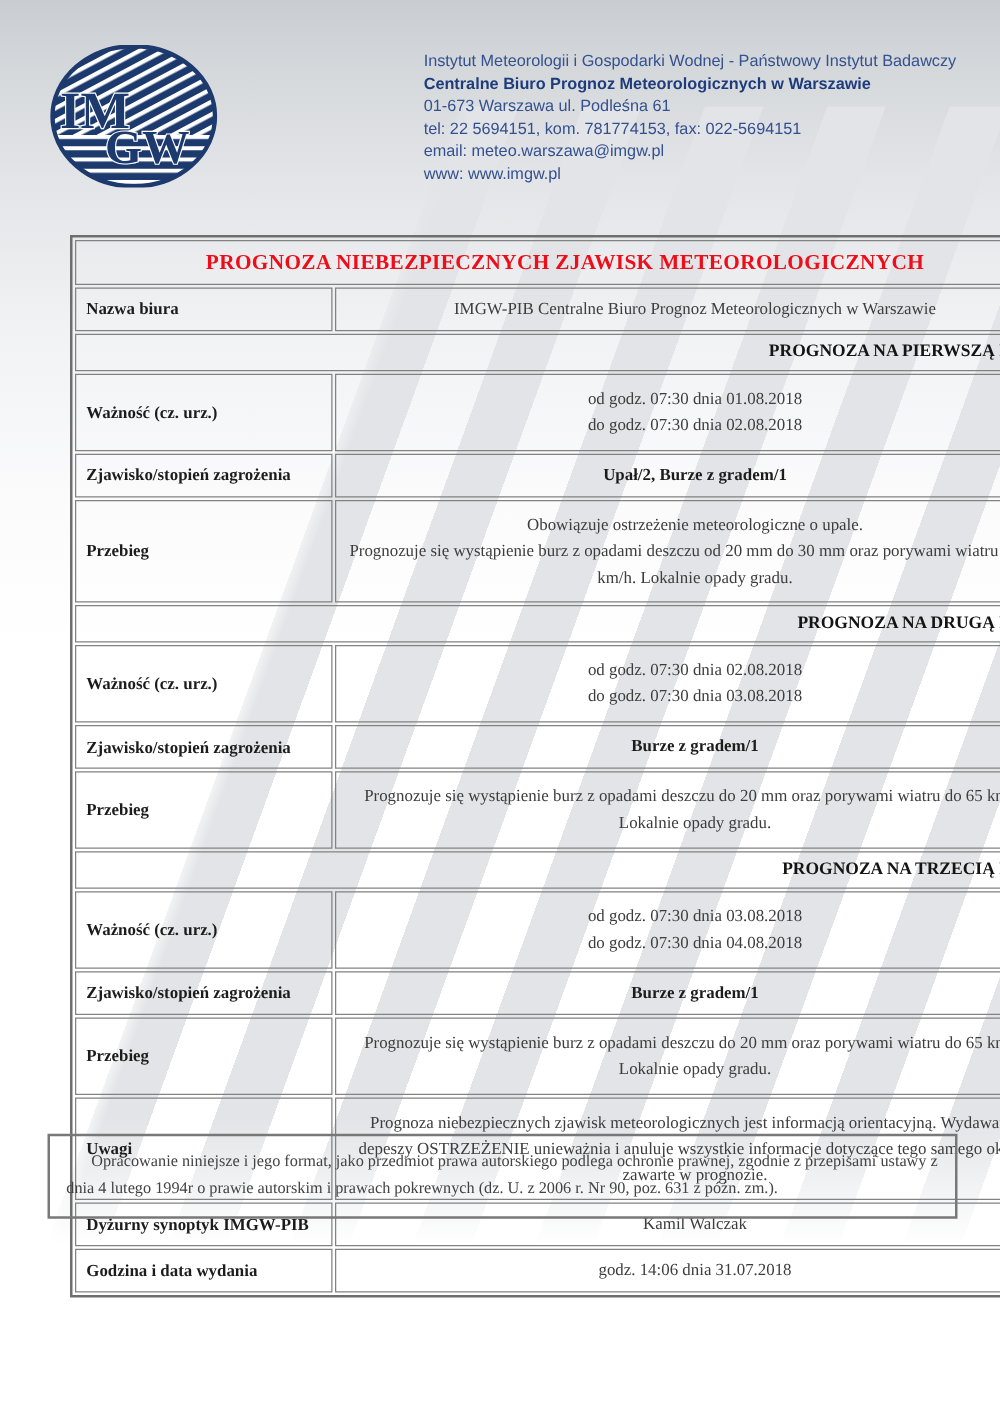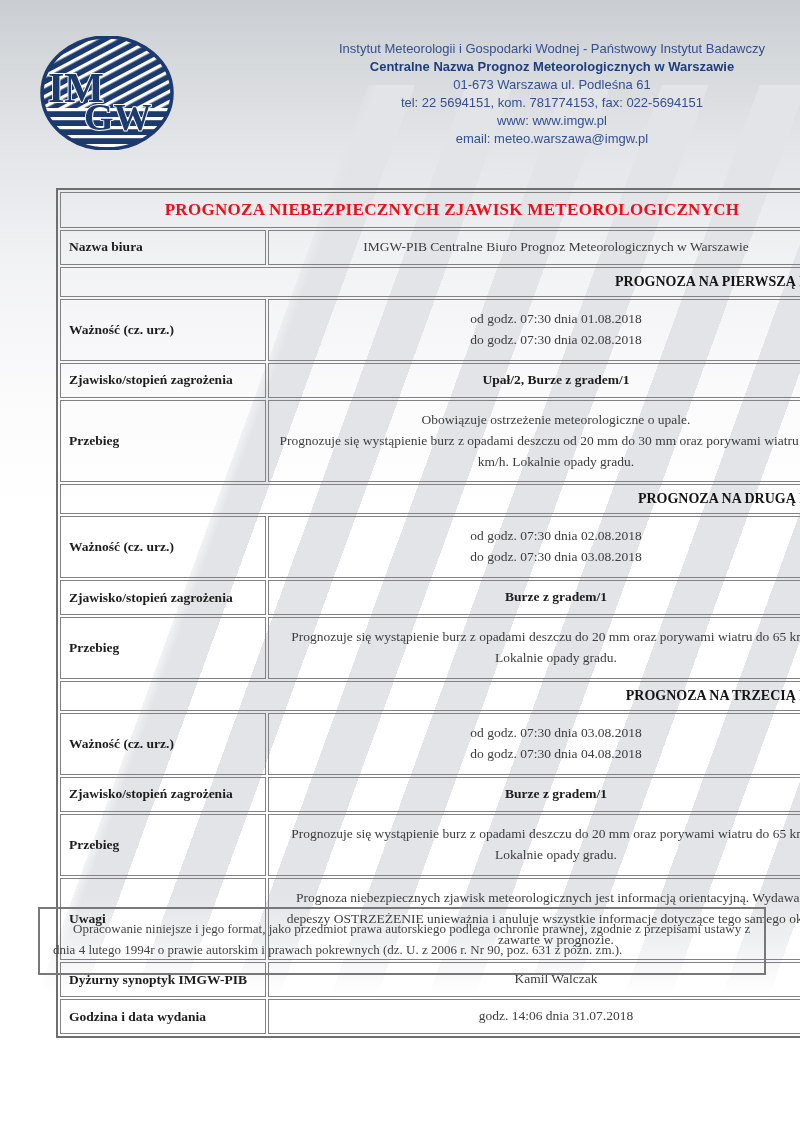--- a/index.html
+++ b/index.html
@@ -13,21 +13,21 @@
     position:absolute; left:0; top:85px; width:800px; height:920px; pointer-events:none;
     background:repeating-linear-gradient(110deg,#e2e4e7 0 22px,rgba(0,0,0,0) 22px 70px,#e2e4e7 70px 92px);
     -webkit-mask-image:linear-gradient(110deg,transparent 0 338px,#000 356px),linear-gradient(180deg,#000 0 88%,transparent 99%);
     -webkit-mask-composite:source-in;
     mask-image:linear-gradient(110deg,transparent 0 338px,#000 356px),linear-gradient(180deg,#000 0 88%,transparent 99%);
     mask-composite:intersect;
   }
   
   .logo{position:absolute; left:40px; top:36px;}
   .contact{
-    position:absolute; right:35px; top:40px; text-align:center;
+    position:absolute; right:35px; top:40px; text-align:left;
     font-family:"Liberation Sans","DejaVu Sans",sans-serif;
     font-size:13px; line-height:18px; color:#33508f;
   }
   .contact .org2{font-weight:bold; color:#1e3c7c;}
   
   .doc{
     position:absolute; left:56px; top:188px; width:792px;
     border-collapse:separate; border-spacing:2px;
     border:2px solid #6e6e6e; background:transparent;
     font-size:13.5px; color:#3d3d3d;
@@ -74,25 +74,25 @@
       <rect x="0" y="0" width="134" height="72" fill="url(#hatch)"></rect>
       <rect x="0" y="72" width="134" height="42" fill="url(#hlines)"></rect>
     </g>
     <text x="8" y="66" font-family="Liberation Serif, DejaVu Serif, serif" font-weight="bold" font-size="42" fill="#1d3a6e" stroke="#ffffff" stroke-width="1.8" paint-order="stroke">IM</text>
     <text x="44" y="94" font-family="Liberation Serif, DejaVu Serif, serif" font-weight="bold" font-size="38" fill="#1d3a6e" stroke="#ffffff" stroke-width="1.8" paint-order="stroke">GW</text>
     <ellipse cx="67" cy="57" rx="65" ry="56" fill="none" stroke="#1d3a6e" stroke-width="3.5"></ellipse>
   </svg>
 
   <div class="contact">
     <div>Instytut Meteorologii i Gospodarki Wodnej - Państwowy Instytut Badawczy</div>
-    <div class="org2">Centralne Nazwa Prognoz Meteorologicznych w Warszawie</div>
+    <div class="org2">Centralne Biuro Prognoz Meteorologicznych w Warszawie</div>
     <div>01-673 Warszawa ul. Podleśna 61</div>
     <div>tel: 22 5694151, kom. 781774153, fax: 022-5694151</div>
+    <div>email: meteo.warszawa@imgw.pl</div>
     <div>www: www.imgw.pl</div>
-    <div>email: meteo.warszawa@imgw.pl</div>
   </div>
 
   <table class="doc">
     <colgroup>
         <col style="width:188px">
         <col>
       </colgroup>
     <tbody>
         <tr>
       <td class="title" colspan="2" style="color:#ee0d18">PROGNOZA NIEBEZPIECZNYCH ZJAWISK METEOROLOGICZNYCH</td>

